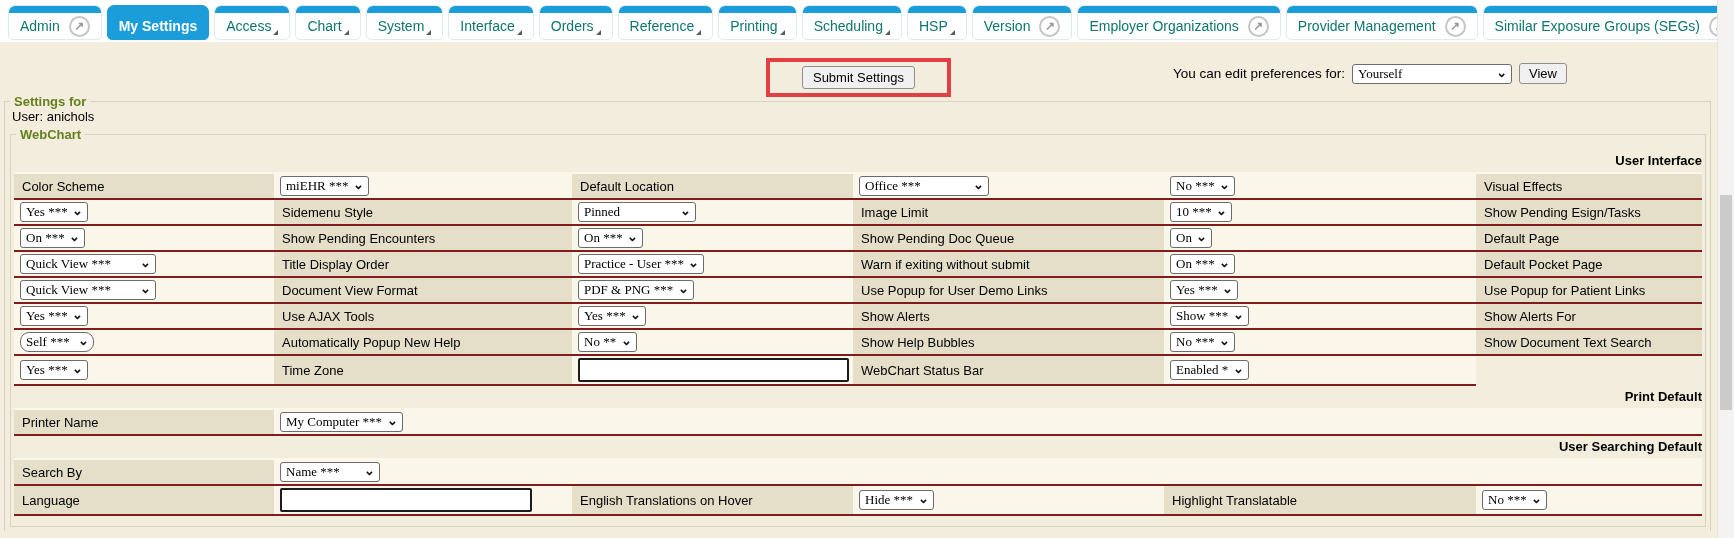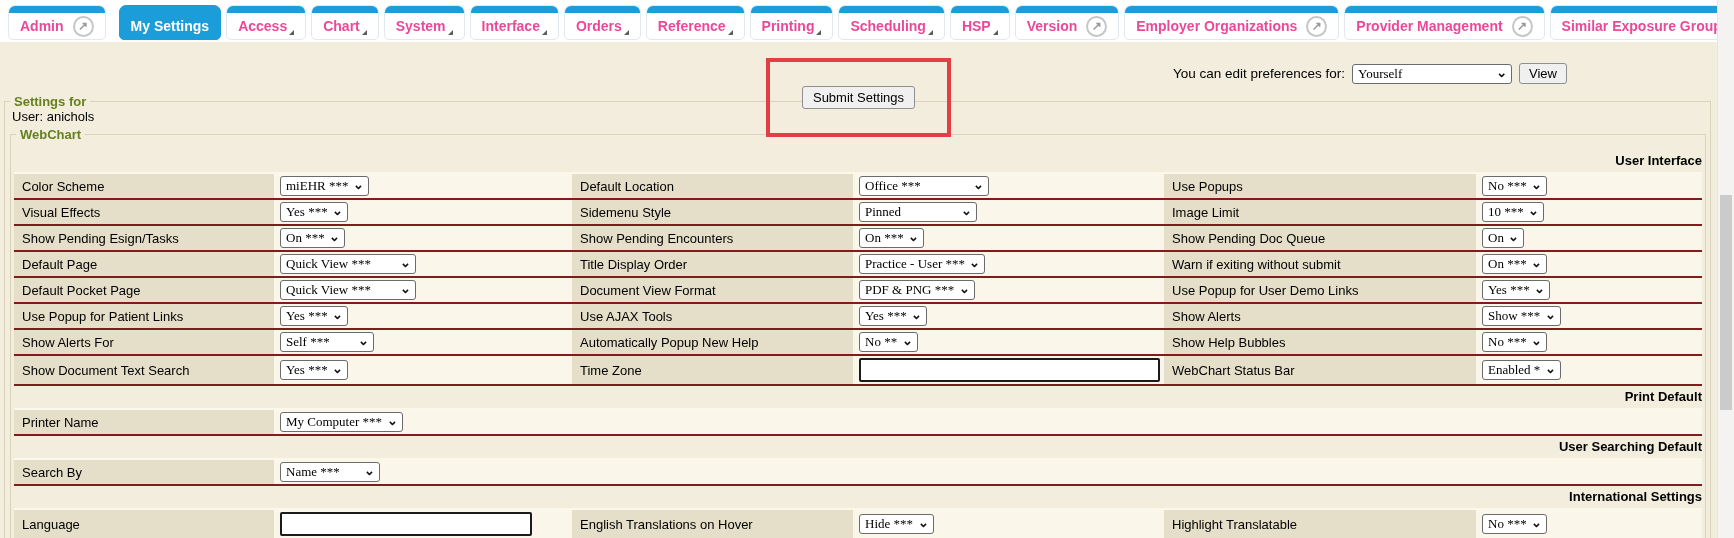--- a/index.html
+++ b/index.html
@@ -16,22 +16,22 @@
     height:42px; background:#ffffff;
     display:flex; align-items:flex-start; gap:5px;
     padding:5px 20px 0 8px; position:relative; z-index:2;
   }
   .tab {
     background:#fff; border:1px solid #E2E9EE; border-radius:7px 7px 5px 5px;
     overflow:hidden; cursor:pointer; flex:0 0 auto;
   }
   .tab-cap { height:7px; background:#1B9DD9; }
   .tab-body { display:flex; align-items:center; height:26px; padding:0 11px; }
-  .tab-label { font-size:14px; color:#ec4899; white-space:nowrap;font-weight:bold; }
-  .tab.active { border-color:#1B9DD9; background:#1B9DD9;margin-left:8px; }
+  .tab-label { font-size:14px; color:#0f766e; white-space:nowrap; }
+  .tab.active { border-color:#1B9DD9; background:#1B9DD9; }
   .tab.active .tab-body { background:#1B9DD9; }
   .tab.active .tab-label { color:#fff; font-weight:bold; }
   .tab-menu-corner {
     width:0; height:0; border-left:5px solid transparent; border-bottom:5px solid #5c5c5c;
     align-self:flex-end; margin:0 0 4px 2px;
   }
   .ext-icon {
     width:21px; height:21px; border:2px solid #C6C6C6; border-radius:50%;
     color:#9A9A9A; font-size:12px; line-height:17px; text-align:center;
     margin-left:9px; flex:0 0 auto; font-weight:bold;
@@ -42,21 +42,21 @@
     display:flex; justify-content:flex-end; align-items:center; gap:7px;
     padding:19px 150px 0 0; font-size:13.5px; height:44px;
   }
   .btn {
     font-family:"Liberation Sans",sans-serif; font-size:13px;
     background:#F0F0F0; border:1px solid #8F8F8F; border-radius:3px;
     padding:2px 9px; color:#000; cursor:pointer;
   }
   .submit-area { text-align:center; height:22px; margin-top:-28px; }
   .red-box {
-    display:inline-block; border:4px solid #E23F44; padding:24px 32px; background:transparent;
+    display:inline-block; border:4px solid #E23F44; padding:4px 32px; background:transparent;
   }
   
   fieldset.outer {
     margin:14px 6px 0 4px; border:1px solid #D9D2BC; border-bottom:0;
     padding:0 4px 4px 3px;
   }
   fieldset.inner {
     margin:3px 0 0 2px; border:1px solid #D9D2BC;
     padding:8px 3px 10px 3px;
   }
@@ -244,21 +244,20 @@
       <div class="grid">
           <div class="sec-header">User Interface</div>
           <div class="cell label-cell">Color Scheme</div>
           <div class="cell value-cell">
             <span class="selwrap"><select class="sel"><option>miEHR ***</option></select><span class="chev">⌄</span></span>
           </div>
           <div class="cell label-cell">Default Location</div>
           <div class="cell value-cell">
             <span class="selwrap"><select class="sel" style="width: 130px;"><option>Office ***</option></select><span class="chev">⌄</span></span>
           </div>
-          <div class="cell label-cell">Use Popups</div>
           <div class="cell value-cell">
             <span class="selwrap"><select class="sel"><option>No ***</option></select><span class="chev">⌄</span></span>
           </div>
           <div class="cell label-cell">Visual Effects</div>
           <div class="cell value-cell">
             <span class="selwrap"><select class="sel"><option>Yes ***</option></select><span class="chev">⌄</span></span>
           </div>
           <div class="cell label-cell">Sidemenu Style</div>
           <div class="cell value-cell">
             <span class="selwrap"><select class="sel" style="width: 118px;"><option>Pinned</option></select><span class="chev">⌄</span></span>
@@ -310,21 +309,21 @@
           <div class="cell label-cell">Use AJAX Tools</div>
           <div class="cell value-cell">
             <span class="selwrap"><select class="sel"><option>Yes ***</option></select><span class="chev">⌄</span></span>
           </div>
           <div class="cell label-cell">Show Alerts</div>
           <div class="cell value-cell">
             <span class="selwrap"><select class="sel"><option>Show ***</option></select><span class="chev">⌄</span></span>
           </div>
           <div class="cell label-cell">Show Alerts For</div>
           <div class="cell value-cell">
-            <span class="selwrap"><select class="sel" style="width: 94px;"><option>Self ***</option></select><span class="chev">⌄</span></span>
+            <span class="selwrap"><select class="sel" style="width: 74px; border-radius: 9px;"><option>Self ***</option></select><span class="chev">⌄</span></span>
           </div>
           <div class="cell label-cell">Automatically Popup New Help</div>
           <div class="cell value-cell">
             <span class="selwrap"><select class="sel"><option>No **</option></select><span class="chev">⌄</span></span>
           </div>
           <div class="cell label-cell">Show Help Bubbles</div>
           <div class="cell value-cell">
             <span class="selwrap"><select class="sel"><option>No ***</option></select><span class="chev">⌄</span></span>
           </div>
           <div class="cell label-cell">Show Document Text Search</div>
@@ -344,21 +343,20 @@
           <div class="cell value-cell">
             <span class="selwrap"><select class="sel"><option>My Computer ***</option></select><span class="chev">⌄</span></span>
           </div>
           <div class="cell value-cell" style="grid-column: span 4;"></div>
           <div class="sec-header">User Searching Default</div>
           <div class="cell label-cell">Search By</div>
           <div class="cell value-cell">
             <span class="selwrap"><select class="sel" style="width: 100px;"><option>Name ***</option></select><span class="chev">⌄</span></span>
           </div>
           <div class="cell value-cell" style="grid-column: span 4;"></div>
-          <div class="sec-header">International Settings</div>
           <div class="cell label-cell">Language</div>
           <div class="cell value-cell">
             <input class="txt" type="text" style="width: 252px;">
           </div>
           <div class="cell label-cell">English Translations on Hover</div>
           <div class="cell value-cell">
             <span class="selwrap"><select class="sel"><option>Hide ***</option></select><span class="chev">⌄</span></span>
           </div>
           <div class="cell label-cell">Highlight Translatable</div>
           <div class="cell value-cell">

